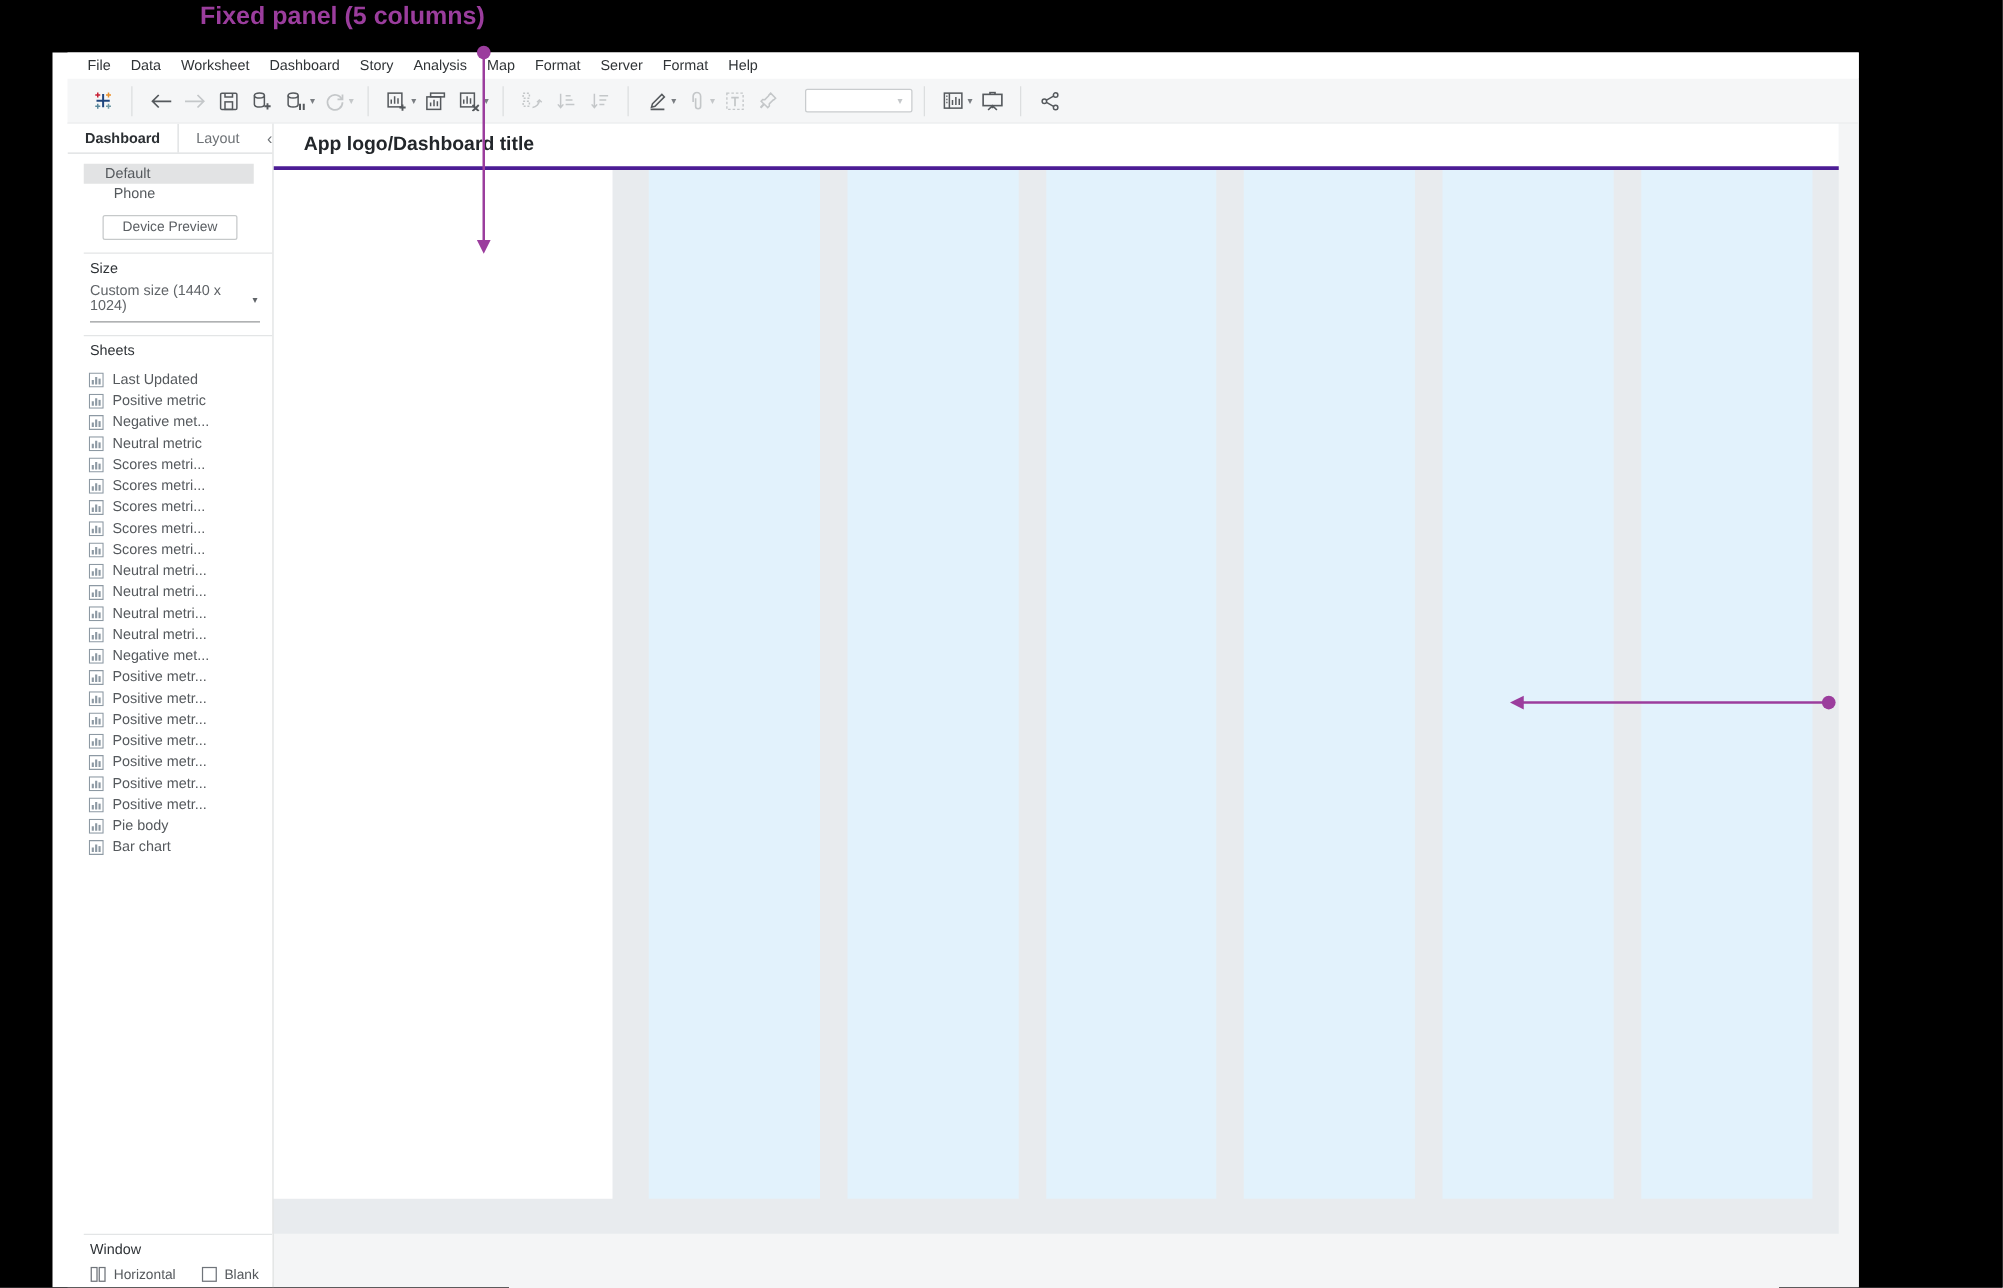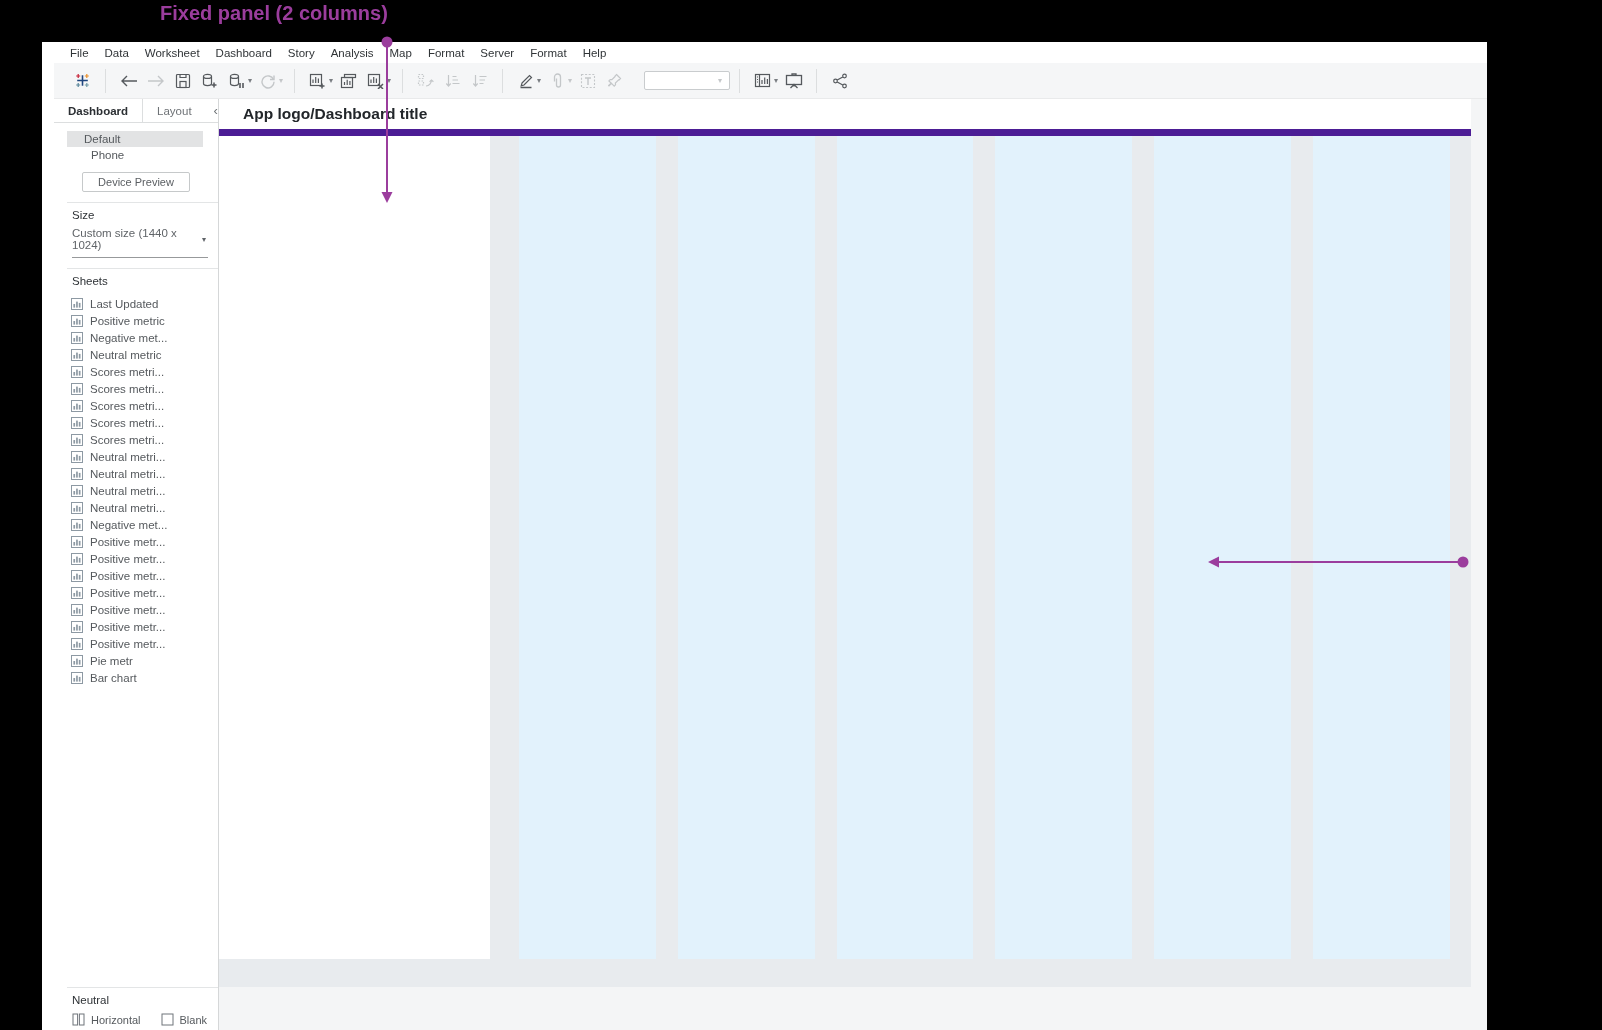--- a/index.html
+++ b/index.html
@@ -72,21 +72,21 @@
   .sidebar-objects { position:absolute; left:0; right:0; top:888px; background:#fff; }
   .objects-row { display:flex; align-items:center; margin:7px 0 0 18px; gap:6px; font-size:11px; }
   .objects-row .obj-item { display:flex; align-items:center; gap:6px; margin-right:14px; }
   
   .pasteboard { flex:1; position:relative; background:var(--pasteboard-gray,#f4f5f6); }
   .artboard {
     position:absolute; left:0; top:0; width:1252px; height:888px;
     background:var(--artboard-gray,#e8ebee); display:flex; flex-direction:column;
   }
   .title-bar {
-    height:37px; flex:0 0 37px; background:#fff; border-bottom:7px solid #4c1d95;
+    height:37px; flex:0 0 37px; background:#fff; border-bottom:3px solid #4c1d95;
     display:flex; align-items:center; padding-left:24px;
     font-size:15.5px; font-weight:700; color:#22262a;
   }
   .board-body { flex:1; display:flex; padding-bottom:28px; min-height:0; }
   .fixed-panel { width:271px; flex:0 0 271px; background:#fff; }
   .columns { flex:1; display:flex; gap:22px; padding:0 21px 0 29px; }
   .body-col { flex:1; background:var(--column-blue,#e2f2fc); }
   
   .annotation { position:absolute; color:var(--annotation-purple,#9b3d9d); font-weight:700; }
   .ann-top { left:160px; top:2px; font-size:20px; }
@@ -504,37 +504,37 @@
               <span class="sheet-label">Positive metr...</span>
             </div>
 
             <div class="sheet-row">
               <svg width="12" height="12" viewBox="0 0 12 12">
                 <rect x="0.5" y="0.5" width="11" height="11" fill="#fff" stroke="#8d99a3"></rect>
                 <rect x="2.4" y="6" width="1.7" height="3.6" fill="#8d99a3"></rect>
                 <rect x="5.1" y="3.6" width="1.7" height="6" fill="#8d99a3"></rect>
                 <rect x="7.8" y="4.9" width="1.7" height="4.7" fill="#8d99a3"></rect>
               </svg>
-              <span class="sheet-label">Pie metr</span>
+              <span class="sheet-label">Pie body</span>
             </div>
 
             <div class="sheet-row">
               <svg width="12" height="12" viewBox="0 0 12 12">
                 <rect x="0.5" y="0.5" width="11" height="11" fill="#fff" stroke="#8d99a3"></rect>
                 <rect x="2.4" y="6" width="1.7" height="3.6" fill="#8d99a3"></rect>
                 <rect x="5.1" y="3.6" width="1.7" height="6" fill="#8d99a3"></rect>
                 <rect x="7.8" y="4.9" width="1.7" height="4.7" fill="#8d99a3"></rect>
               </svg>
               <span class="sheet-label">Bar chart</span>
             </div>
           </div>
 
         <div class="sidebar-objects">
           <div class="side-divider" style="margin-top:0"></div>
-          <div class="side-heading">Neutral</div>
+          <div class="side-heading">Window</div>
           <div class="objects-row">
             <span class="obj-item">
               <svg width="13" height="13" viewBox="0 0 13 13" fill="none" stroke="#6f747a">
                   <rect x="1" y="1" width="4.6" height="11"></rect>
                   <rect x="7.4" y="1" width="4.6" height="11"></rect>
                 </svg>
               <span>Horizontal</span>
             </span>
             <span class="obj-item">
               <svg width="13" height="13" viewBox="0 0 13 13" fill="none" stroke="#6f747a">
@@ -560,21 +560,21 @@
               <div class="body-col"></div>
               <div class="body-col"></div>
               <div class="body-col"></div>
             </div>
           </div>
         </div>
       </div>
     </div>
   </div>
 
-  <div class="annotation ann-top">Fixed panel (2 columns)</div>
+  <div class="annotation ann-top">Fixed panel (5 columns)</div>
   <svg class="ann-overlay">
     <g stroke="currentColor" fill="currentColor">
       <circle cx="387" cy="42" r="5.5" stroke="none"></circle>
       <line x1="387" y1="46" x2="387" y2="192" stroke-width="2"></line>
       <polygon points="381.5,192 392.5,192 387,203" stroke="none"></polygon>
     </g>
     <g stroke="currentColor" fill="currentColor">
       <circle cx="1463" cy="562" r="5.5" stroke="none"></circle>
       <line x1="1218" y1="562" x2="1459" y2="562" stroke-width="2"></line>
       <polygon points="1219,556.5 1219,567.5 1208,562" stroke="none"></polygon>

